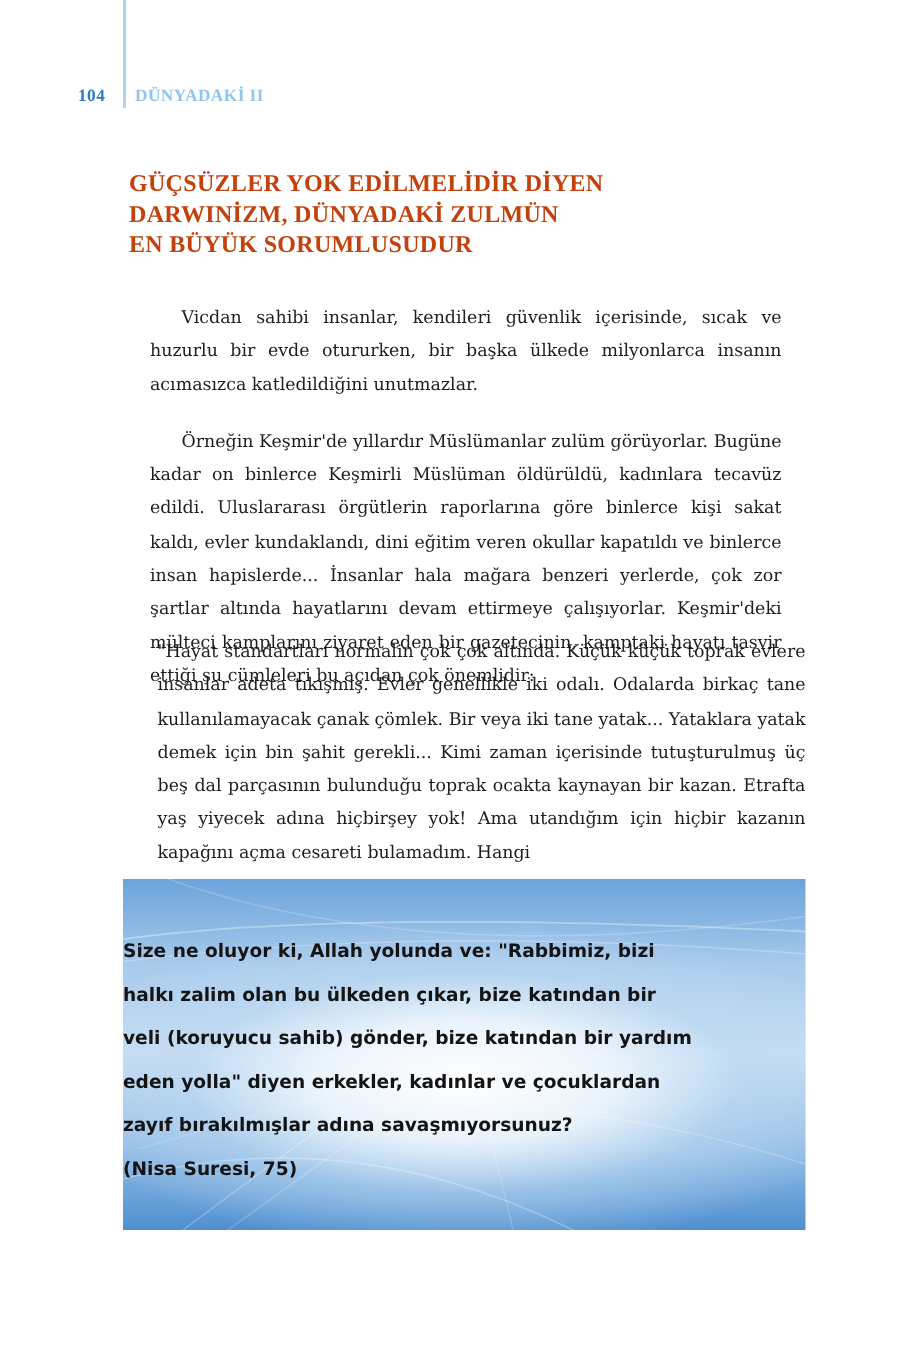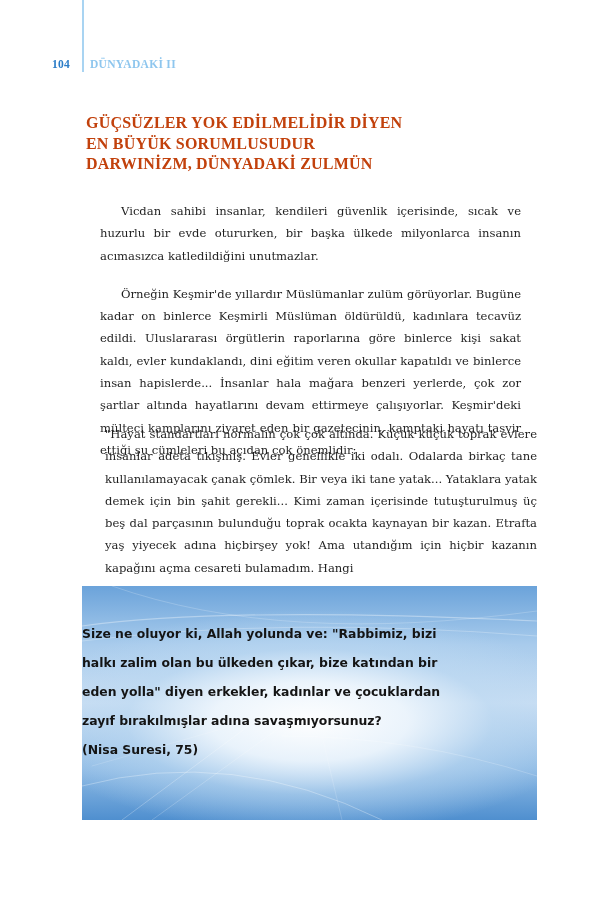--- a/index.html
+++ b/index.html
@@ -29,22 +29,22 @@
 <body>
 
 <div class="header-rule"></div>
 <div class="running-head">
   <span class="page-number">104</span>
   <span class="book-title">DÜNYADAKİ II</span>
 </div>
 
 <h2 class="heading">
   <div>GÜÇSÜZLER YOK EDİLMELİDİR DİYEN</div>
+  <div>DARWINİZM, DÜNYADAKİ ZULMÜN</div>
   <div>EN BÜYÜK SORUMLUSUDUR</div>
-  <div>DARWINİZM, DÜNYADAKİ ZULMÜN</div>
 </h2>
 
 <div class="body">
   <p>Vicdan sahibi insanlar, kendileri güvenlik içerisinde, sıcak ve huzurlu bir evde otururken, bir başka ülkede milyonlarca insanın acımasızca katledildiğini unutmazlar.</p>
   <p>Örneğin Keşmir'de yıllardır Müslümanlar zulüm görüyorlar. Bugüne kadar on binlerce Keşmirli Müslüman öldürüldü, kadınlara tecavüz edildi. Uluslararası örgütlerin raporlarına göre binlerce kişi sakat kaldı, evler kundaklandı, dini  eğitim veren okullar kapatıldı ve binlerce insan hapislerde... İnsanlar hala mağara benzeri yerlerde, çok zor şartlar altında hayatlarını devam ettirmeye çalışıyorlar. Keşmir'deki mülteci kamplarını ziyaret eden bir gazetecinin, kamptaki hayatı tasvir ettiği şu cümleleri bu açıdan çok önemlidir:</p>
 </div>
 
 <div class="quote">
   <p>"Hayat standartları normalin çok çok altında. Küçük küçük toprak evlere insanlar adeta tıkışmış. Evler genellikle iki odalı. Odalarda birkaç tane kullanılamayacak çanak çömlek. Bir veya iki tane yatak... Yataklara yatak demek için bin şahit gerekli... Kimi zaman içerisinde tutuşturulmuş üç beş dal parçasının bulunduğu toprak ocakta kaynayan bir kazan. Etrafta yaş yiyecek adına hiçbirşey yok! Ama utandığım için hiçbir kazanın kapağını açma cesareti bulamadım. Hangi</p>
 </div>
@@ -59,17 +59,18 @@
       <path d="M40 234 L180 130" stroke-opacity="0.25" stroke-width="1"></path>
       <path d="M70 234 L200 140" stroke-opacity="0.2" stroke-width="1"></path>
       <path d="M10 180 L220 120" stroke-opacity="0.2" stroke-width="0.8"></path>
       <path d="M455 190 Q330 150 200 150" stroke-opacity="0.2" stroke-width="1"></path>
       <path d="M260 234 L240 150" stroke-opacity="0.2" stroke-width="0.8"></path>
     </g>
   </svg>
   <div class="verse-text">
     <div>Size ne oluyor ki, Allah yolunda ve: "Rabbimiz, bizi</div>
     <div>halkı zalim olan bu ülkeden çıkar, bize katından bir</div>
+    <div>veli (koruyucu sahib) gönder, bize katından bir yardım</div>
     <div>eden yolla" diyen erkekler, kadınlar ve çocuklardan</div>
     <div>zayıf bırakılmışlar adına savaşmıyorsunuz?</div>
     <div>(Nisa Suresi, 75)</div>
   </div>
 </div>
 
 </body></html>

